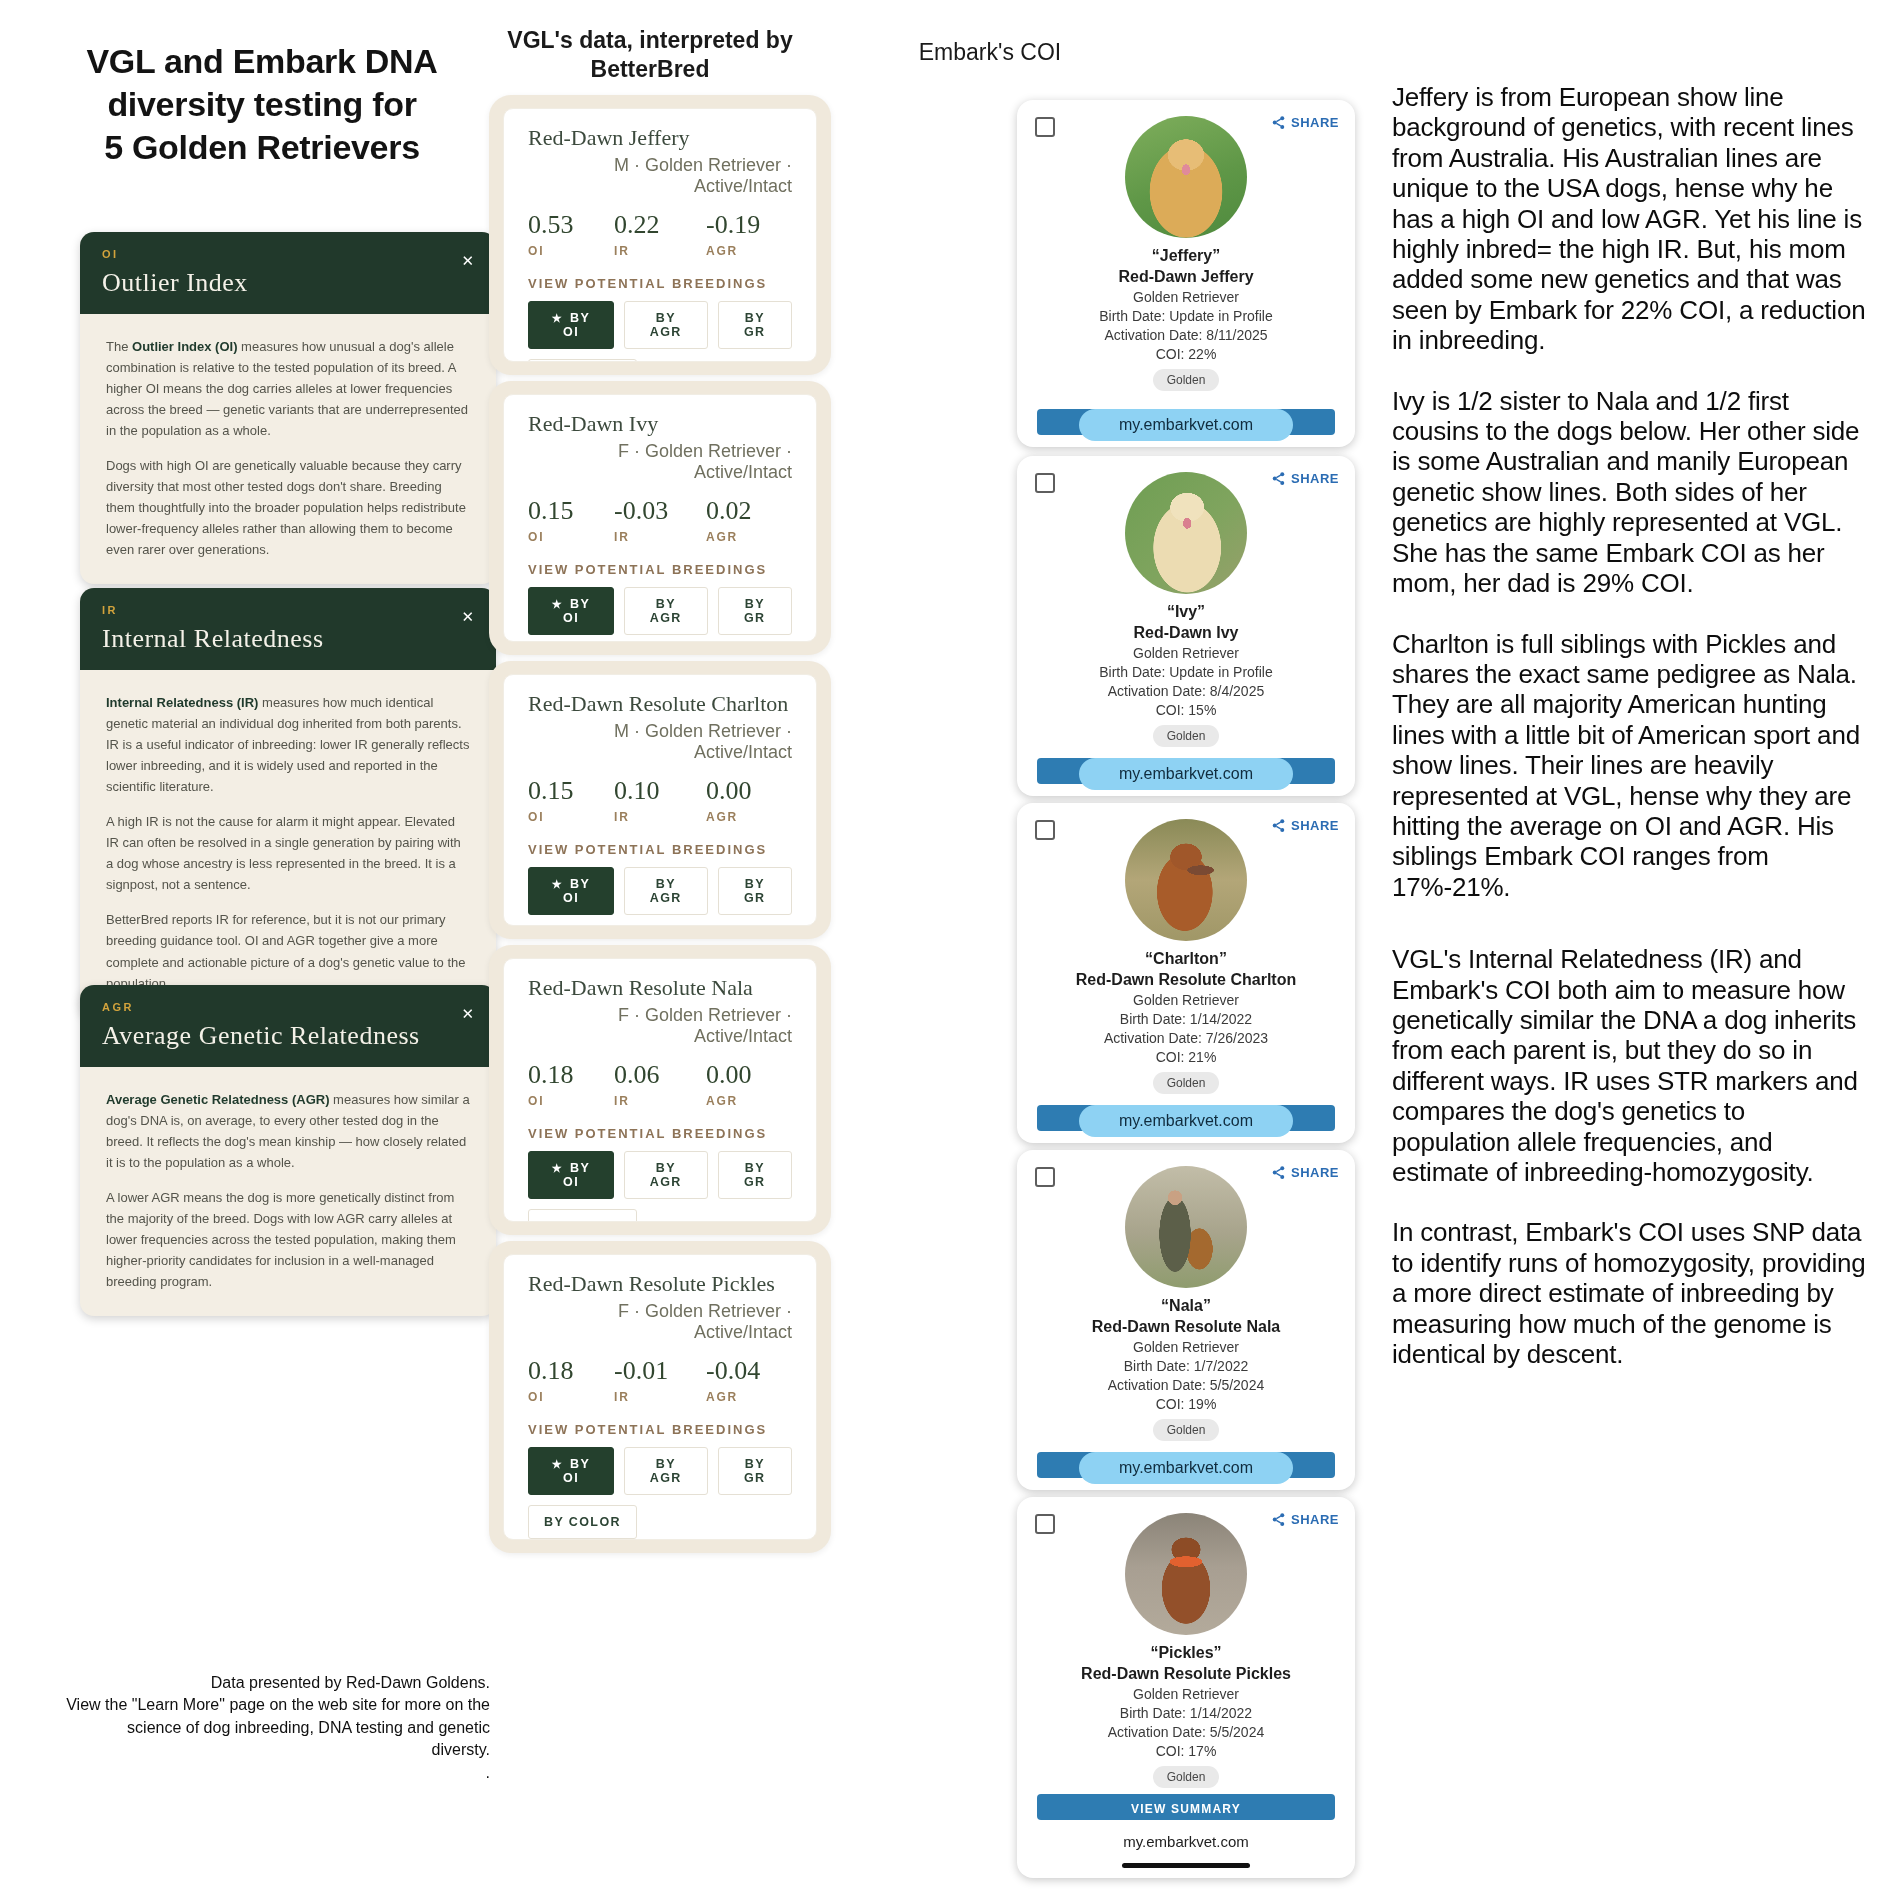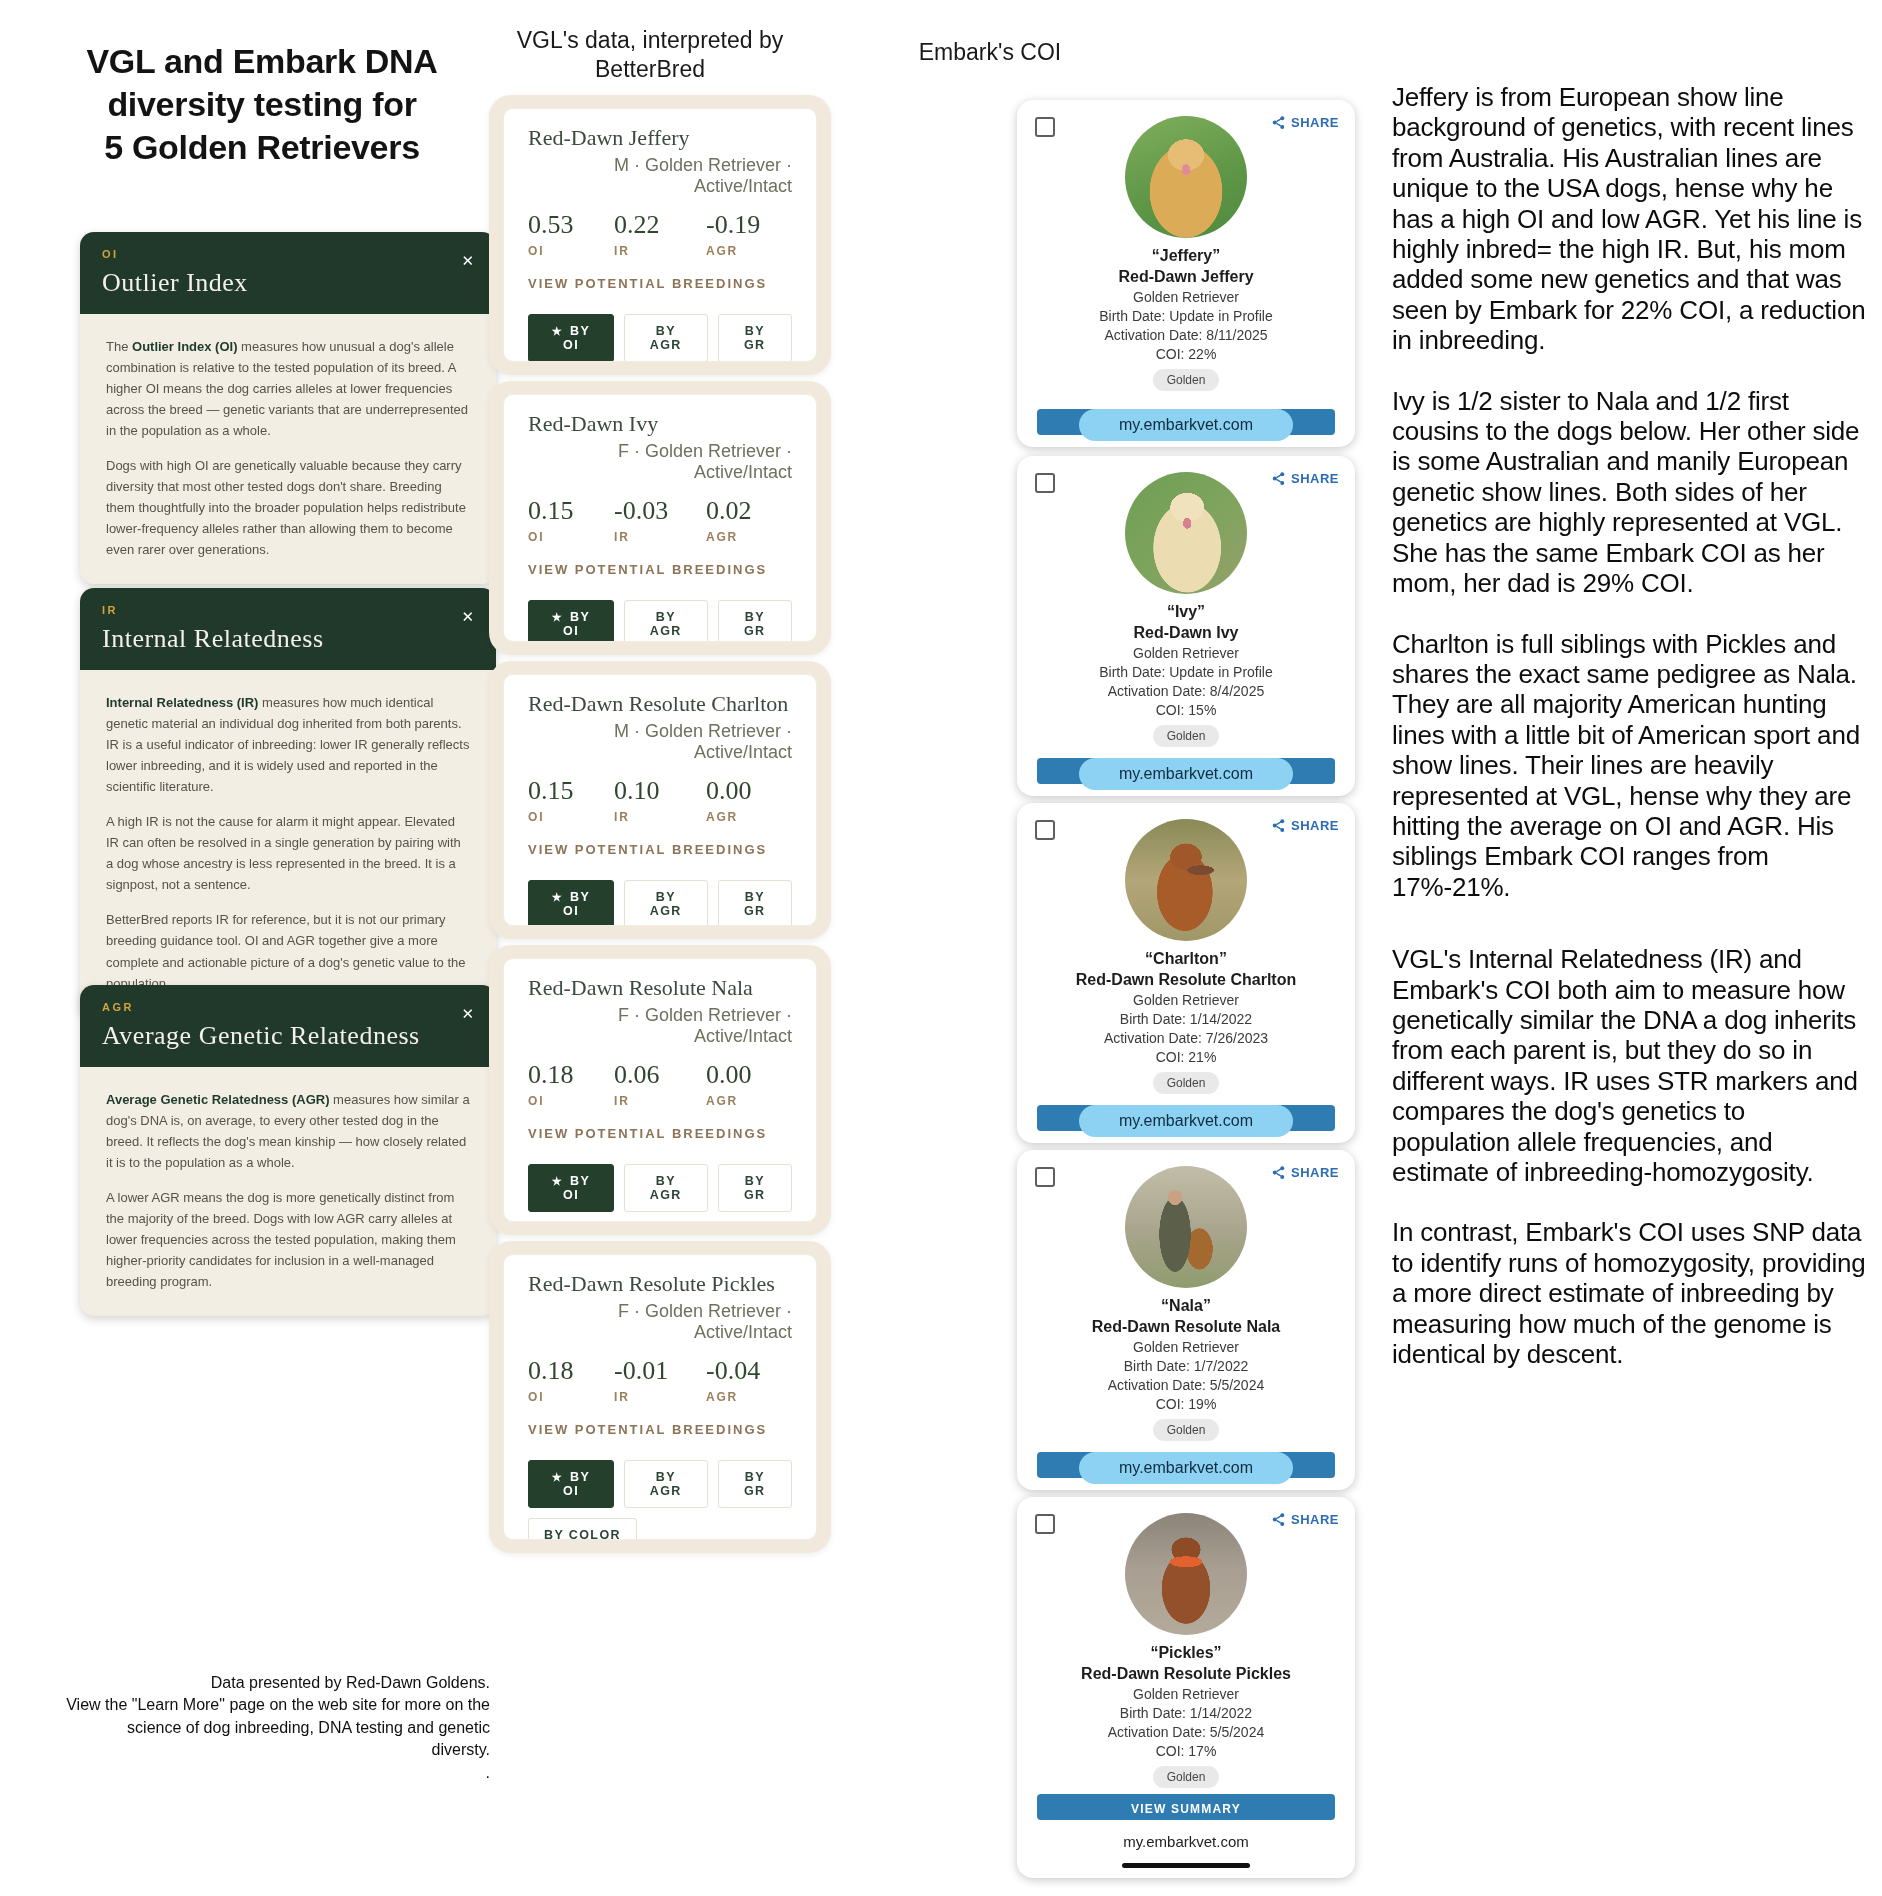--- a/index.html
+++ b/index.html
@@ -10,21 +10,21 @@
   
   .page-title {
     position:absolute; left:86px; top:40px; width:352px; text-align:center;
     font-size:34px; font-weight:600; line-height:1.26; color:#131313;
     white-space:pre-line; letter-spacing:-0.3px;
   }
   .colhead {
     position:absolute; text-align:center; font-size:23px; color:#1a1a1a;
     line-height:1.28; white-space:pre-line;
   }
-  #vglhead { left:500px; top:26px; width:300px; }
+  #vglhead { left:500px; top:26px; width:300px;font-weight:bold; }
   #embhead { left:850px; top:38px; width:280px; }
 
   
   .defcard {
     position:absolute; left:80px; width:416px; border-radius:14px;
     background:#f3eee4; box-shadow:0 3px 10px rgba(0,0,0,0.18);
   }
   .defhead { background:#21392b; border-radius:14px 14px 0 0; padding:16px 22px; position:relative; }
   .deftag { color:#d2a33c; font-size:11px; font-weight:700; letter-spacing:2.5px; }
   .deftitle { color:#f4f1e8; font-family:"Liberation Serif", serif; font-size:26px; margin-top:8px; letter-spacing:0.5px; }
@@ -44,21 +44,21 @@
     border:1px solid #f1ede4;
   }
   .vglname { font-family:"Liberation Serif", serif; font-size:22px; color:#3c4a3d; }
   .vglmeta { font-size:18px; color:#70705f; margin-top:4px;text-align:right; }
   .vglstats { display:flex; margin-top:13px; }
   .stat { min-width:86px; }
   .stat:nth-child(2) { min-width:92px; }
   .statval { font-family:"Liberation Serif", serif; font-size:26px; color:#31462f; }
   .statlab { font-size:12px; font-weight:700; letter-spacing:1.8px; color:#9a7f5c; margin-top:4px; }
   .vgllink { margin-top:18px; font-size:13px; font-weight:700; letter-spacing:2px; color:#8d7357; cursor:pointer; }
-  .vglbtns { display:flex; gap:10px; margin-top:23px; }
+  .vglbtns { display:flex; gap:10px; margin-top:10px; }
   .vglbtns2 { margin-top:10px; }
   .btn {
     font-family:"Liberation Sans", sans-serif; font-size:12.5px; font-weight:700; letter-spacing:1.4px;
     padding:9px 15px; border-radius:3px; border:1px solid #e5e0d4; background:#fff; color:#2c4434; cursor:pointer;
   }
   .btn.primary { background:#24402d; border-color:#24402d; color:#fff; }
   .star { margin-right:7px; font-size:11px; }
 
   
   .ecard {

